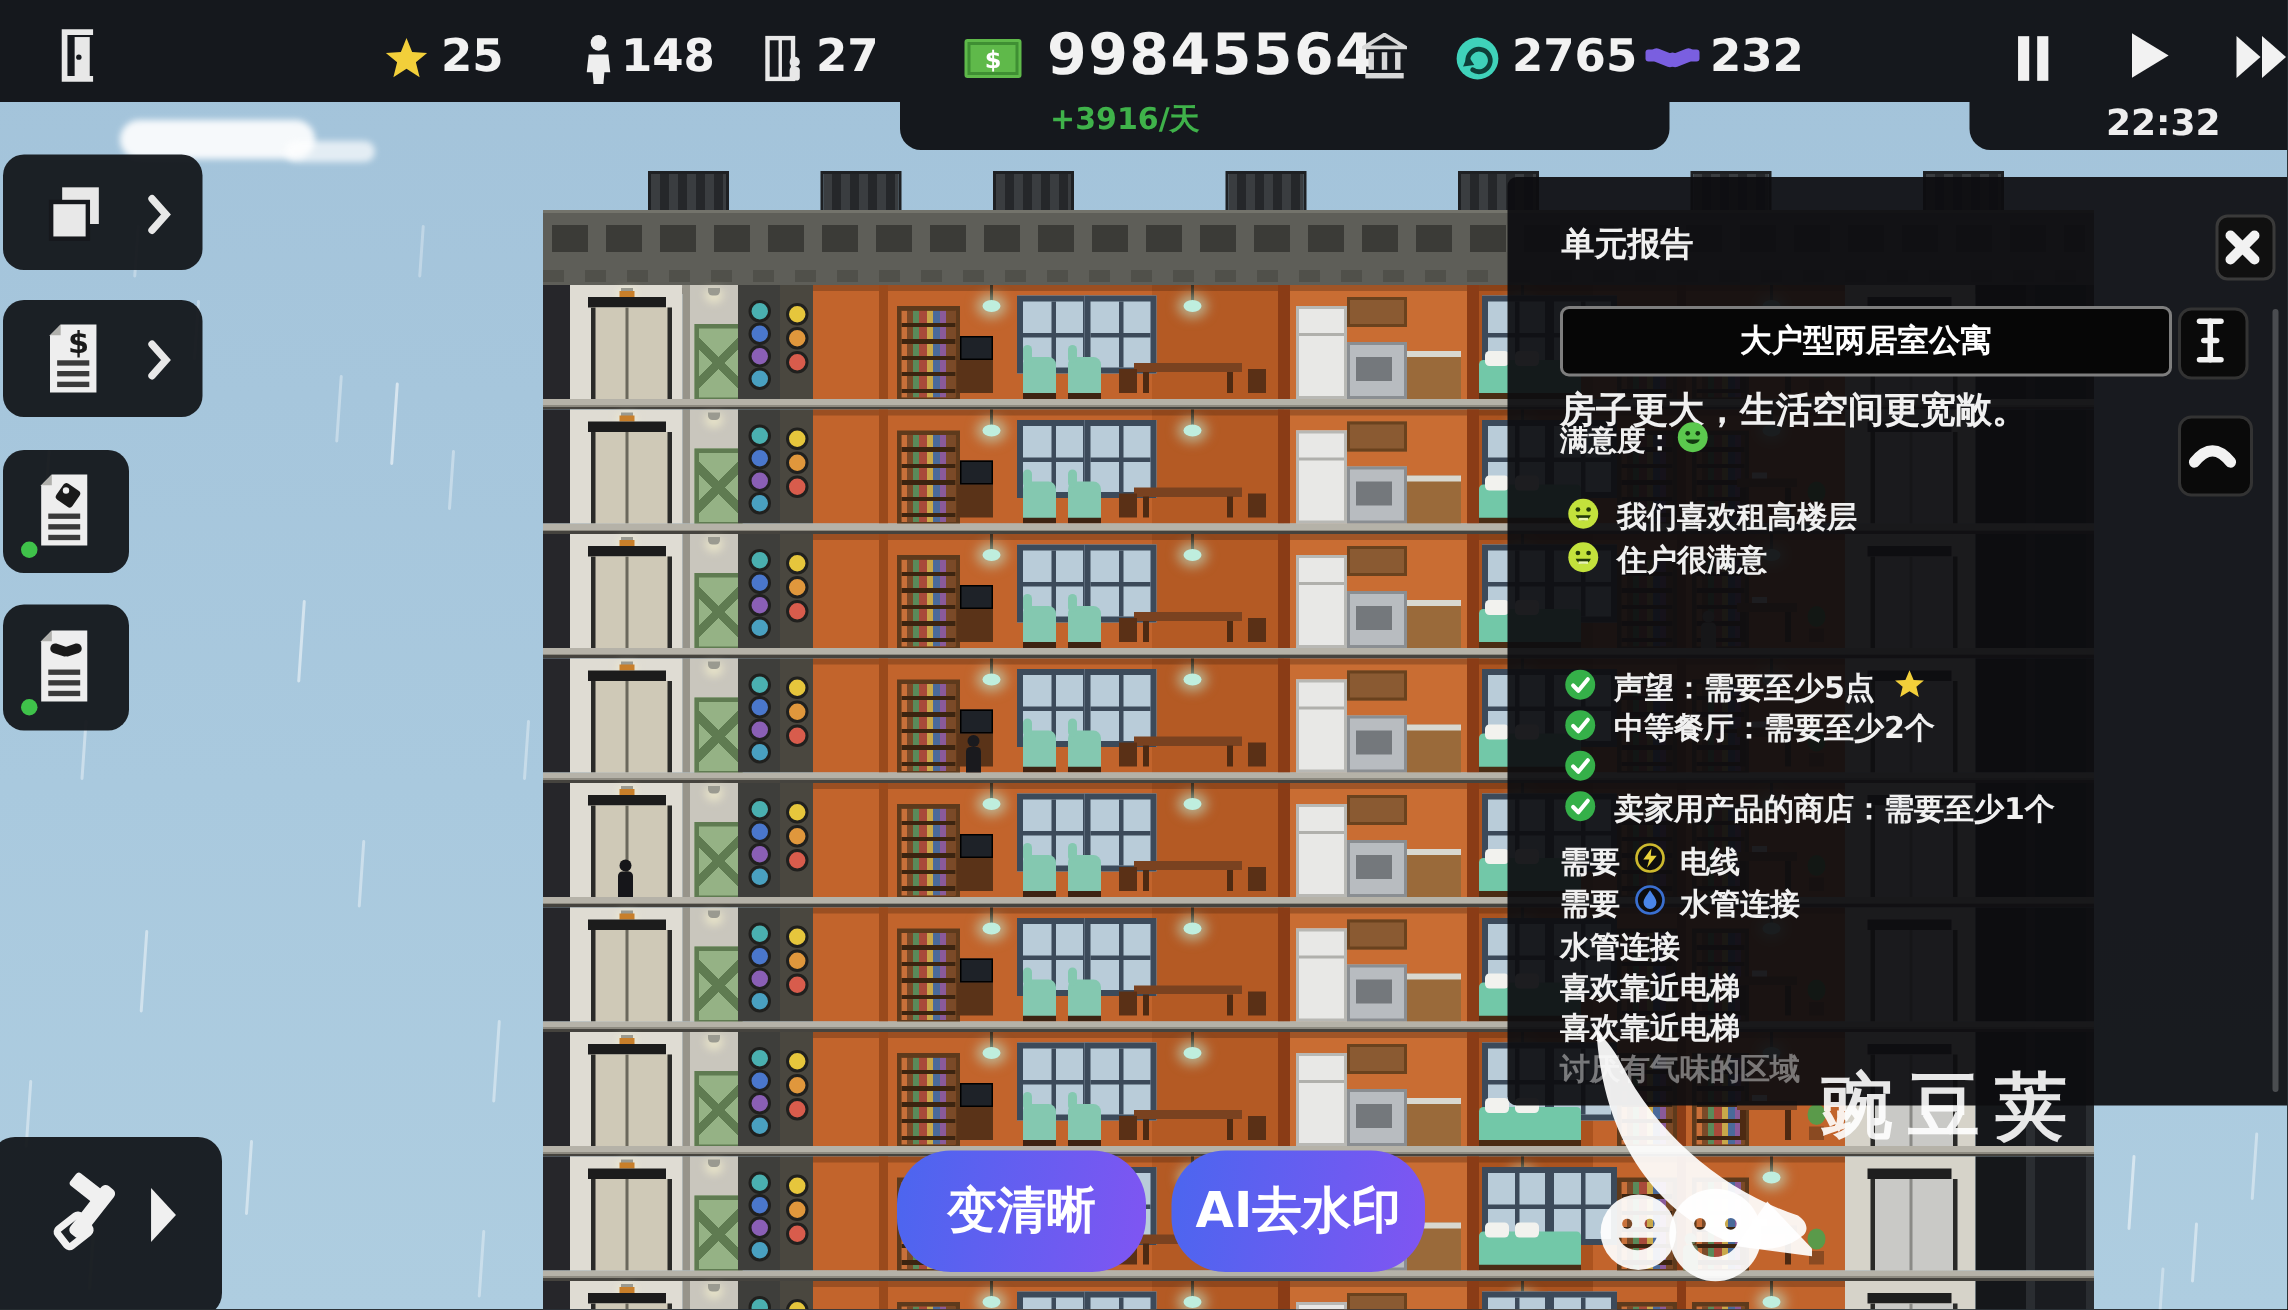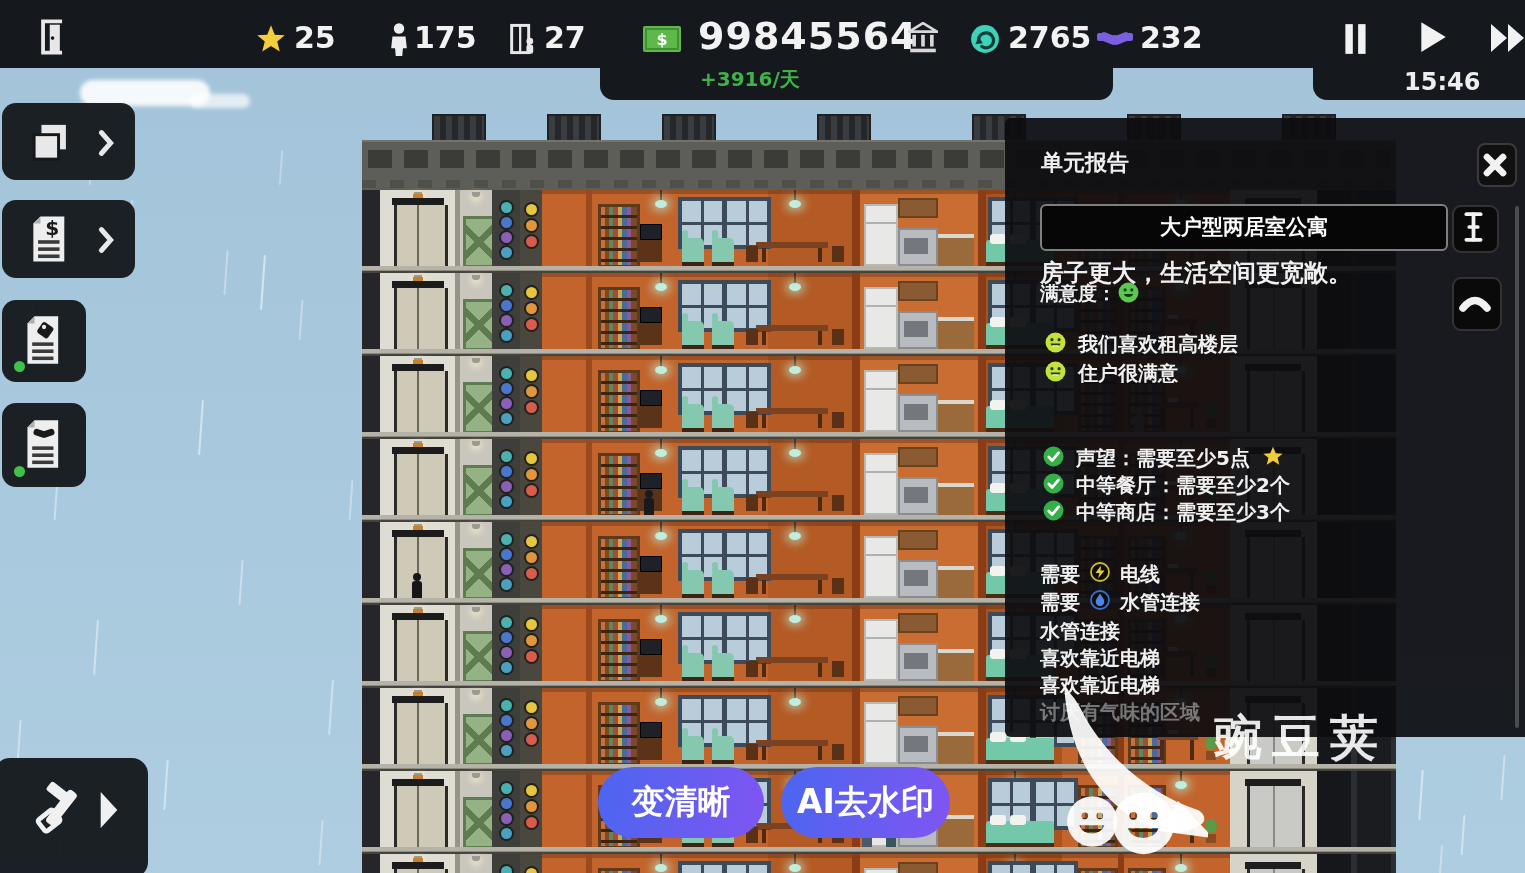--- a/index.html
+++ b/index.html
@@ -124,21 +124,21 @@
   #req-list{position:absolute;left:38px;top:308px;margin-top:19px;}
   .req-row{display:flex;align-items:center;gap:12px;height:27px;font-size:20px;font-weight:600;}
   #need-list{position:absolute;left:35px;top:442px;}
   .need-row{display:flex;align-items:center;gap:10px;height:28px;font-size:20px;font-weight:600;}
   #trait-list{position:absolute;left:35px;top:500px;}
   .trait-row{height:27px;font-size:20px;font-weight:600;}
   .trait-row.dim{opacity:.45;}
   #panel-scrollbar{position:absolute;right:6px;top:88px;width:4px;height:522px;background:rgba(255,255,255,.22);border-radius:2px;cursor:pointer;}
   .ic{display:inline-block;flex:none;}
   
-  .pill-btn{position:absolute;top:767px;height:71px;border-radius:36px;z-index:9;cursor:pointer;
+  .pill-btn{position:absolute;top:767px;height:81px;border-radius:36px;z-index:9;cursor:pointer;
       background:linear-gradient(100deg,#4b66ef,#8055f2);color:#fff;font-size:33px;font-weight:600;
       display:flex;align-items:center;justify-content:center;font-family:"DejaVu Sans","Liberation Sans",sans-serif;border:none;}
   #btn-enhance{left:598px;width:166px;}
   #btn-rmwm{left:781px;width:169px;}
   #wm-logo{position:absolute;left:1040px;top:682px;width:168px;height:180px;z-index:8;pointer-events:none;}
   #wm-text{position:absolute;left:1214px;top:706px;z-index:8;color:rgba(255,255,255,.9);font-size:48px;font-weight:700;letter-spacing:10px;pointer-events:none;}
 </style>
 </head>
 <body>
 
@@ -786,21 +786,21 @@
         <polygon points="12,1 15,8.5 23,9 17,14 19,22 12,17.5 5,22 7,14 1,9 9,8.5" fill="#f2cf3a"></polygon>
       </svg>
   </span>
   <span class="tb-item" style="left:294px;top:20px;">25</span>
   <span class="tb-icon" style="left:388px;top:22px;">
     <svg width="22" height="34" viewBox="0 0 16 26">
         <circle cx="8" cy="5" r="4" fill="#eee"></circle>
         <path d="M3,11 h10 l1,9 h-3 l-0.5,6 h-5 L5,20 H2 Z" fill="#eee"></path>
       </svg>
   </span>
-  <span class="tb-item" style="left:414px;top:20px;">175</span>
+  <span class="tb-item" style="left:414px;top:20px;">148</span>
   <span class="tb-icon" style="left:508px;top:22px;">
     <svg width="30" height="34" viewBox="0 0 26 30">
         <rect x="3" y="3" width="15" height="24" fill="none" stroke="#e8e8e8" stroke-width="2.6"></rect>
         <line x1="10.5" y1="3" x2="10.5" y2="27" stroke="#e8e8e8" stroke-width="2"></line>
         <circle cx="19" cy="17" r="3" fill="#e8e8e8"></circle>
         <rect x="16" y="20" width="6" height="8" rx="2" fill="#e8e8e8"></rect>
       </svg>
   </span>
   <span class="tb-item" style="left:544px;top:20px;">27</span>
   <span class="tb-icon" style="left:642px;top:25px;">
@@ -851,21 +851,21 @@
     <svg width="30" height="34" viewBox="0 0 26 32">
         <polygon points="2,2 25,16 2,30" fill="#f2f2f2"></polygon>
       </svg>
   </span>
   <span class="tb-icon" style="left:1490px;top:22px;cursor:pointer;">
     <svg width="36" height="32" viewBox="0 0 36 30">
         <polygon points="1,1 17,15 1,29" fill="#f2f2f2"></polygon>
         <polygon points="18,1 34,15 18,29" fill="#f2f2f2"></polygon>
       </svg>
   </span>
-  <span id="clock" style="left:1404px;top:68px;">15:46</span>
+  <span id="clock" style="left:1404px;top:68px;">22:32</span>
 
   <div class="side-btn" style="left:2px;top:103px;width:133px;height:77px;">
     <span class="abs" style="left:26px;top:18px;">
       <svg width="44" height="42" viewBox="0 0 36 34">
           <rect x="11" y="3" width="20" height="20" fill="#e8e8e8"></rect>
           <rect x="5" y="11" width="20" height="20" fill="#e8e8e8" stroke="#16181c" stroke-width="2.4"></rect>
         </svg>
     </span>
     <span class="abs" style="left:94px;top:26px;">
       <svg width="20" height="28" viewBox="0 0 16 24">
@@ -1013,21 +1013,27 @@
               <circle cx="10" cy="10" r="9.5" fill="#35b049"></circle>
               <polyline points="5.5,10.5 8.8,13.8 14.8,6.5" fill="none" stroke="#fff" stroke-width="2.6" stroke-linecap="round" stroke-linejoin="round"></polyline>
             </svg></span>
           <span>中等餐厅：需要至少2个</span>
         </div>
         <div class="req-row">
           <span class="ic"><svg width="21" height="21" viewBox="0 0 20 20">
               <circle cx="10" cy="10" r="9.5" fill="#35b049"></circle>
               <polyline points="5.5,10.5 8.8,13.8 14.8,6.5" fill="none" stroke="#fff" stroke-width="2.6" stroke-linecap="round" stroke-linejoin="round"></polyline>
             </svg></span>
-          <span>中等商店：需要至少3个</span>
+        </div>
+        <div class="req-row">
+          <span class="ic"><svg width="21" height="21" viewBox="0 0 20 20">
+              <circle cx="10" cy="10" r="9.5" fill="#35b049"></circle>
+              <polyline points="5.5,10.5 8.8,13.8 14.8,6.5" fill="none" stroke="#fff" stroke-width="2.6" stroke-linecap="round" stroke-linejoin="round"></polyline>
+            </svg></span>
+          <span>卖家用产品的商店：需要至少1个</span>
         </div>
       </div>
     <div id="need-list">
         <div class="need-row">
           <span>需要</span>
           <span class="ic"><svg width="20" height="20" viewBox="0 0 20 20">
               <circle cx="10" cy="10" r="9" fill="#0d0d0d" stroke="#cdb92e" stroke-width="1.8"></circle>
               <polygon points="11,3.5 5.5,11 9.5,11 8,16.5 14.5,8.5 10.5,8.5" fill="#e8d23a"></polygon>
             </svg></span>
           <span>电线</span>

